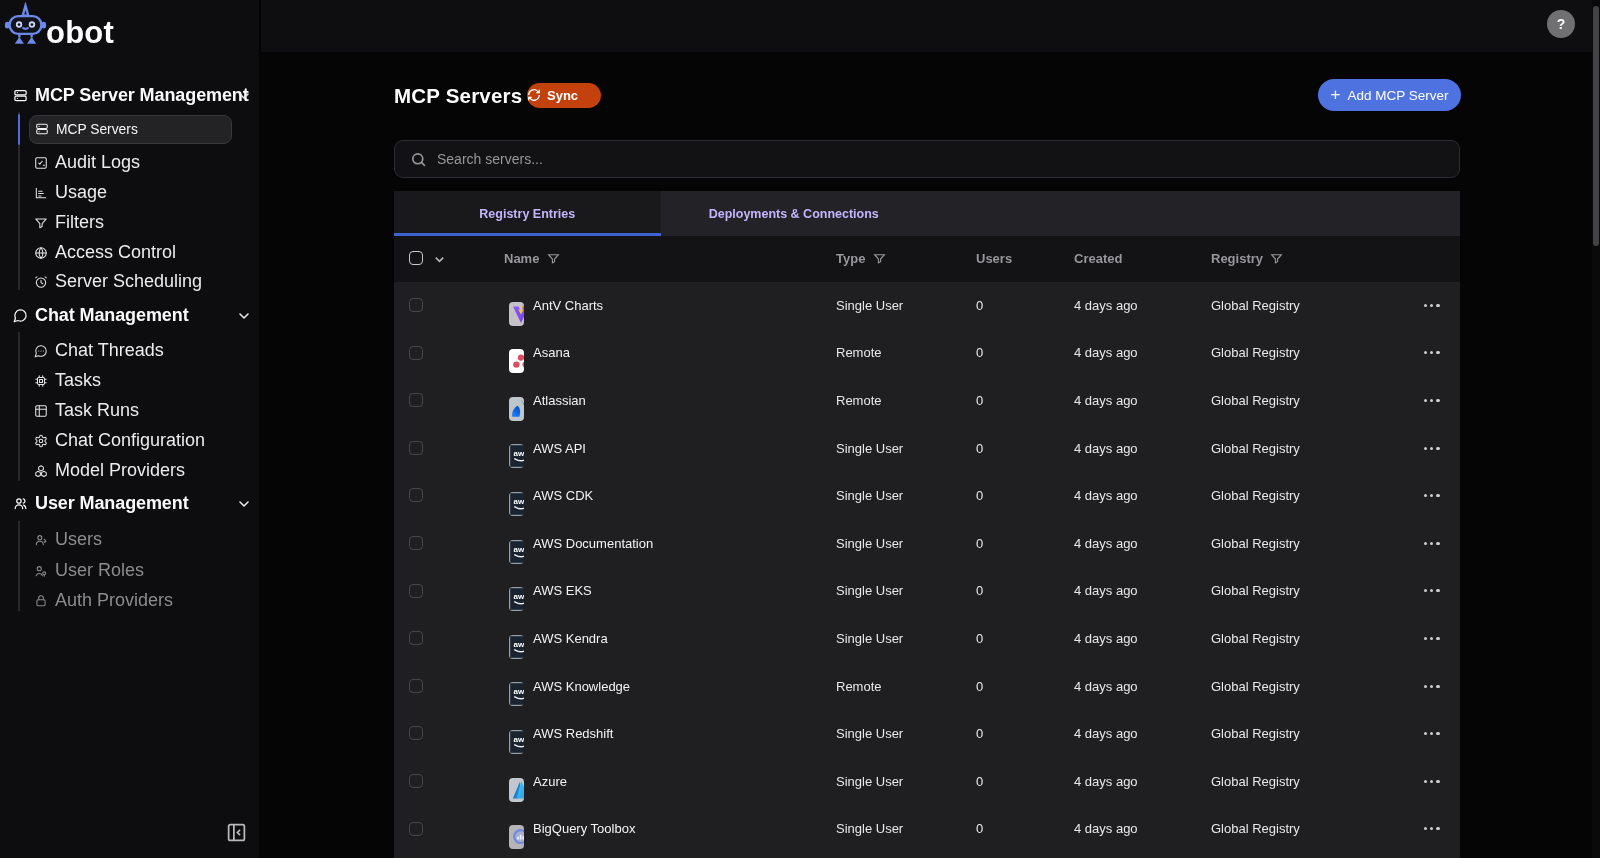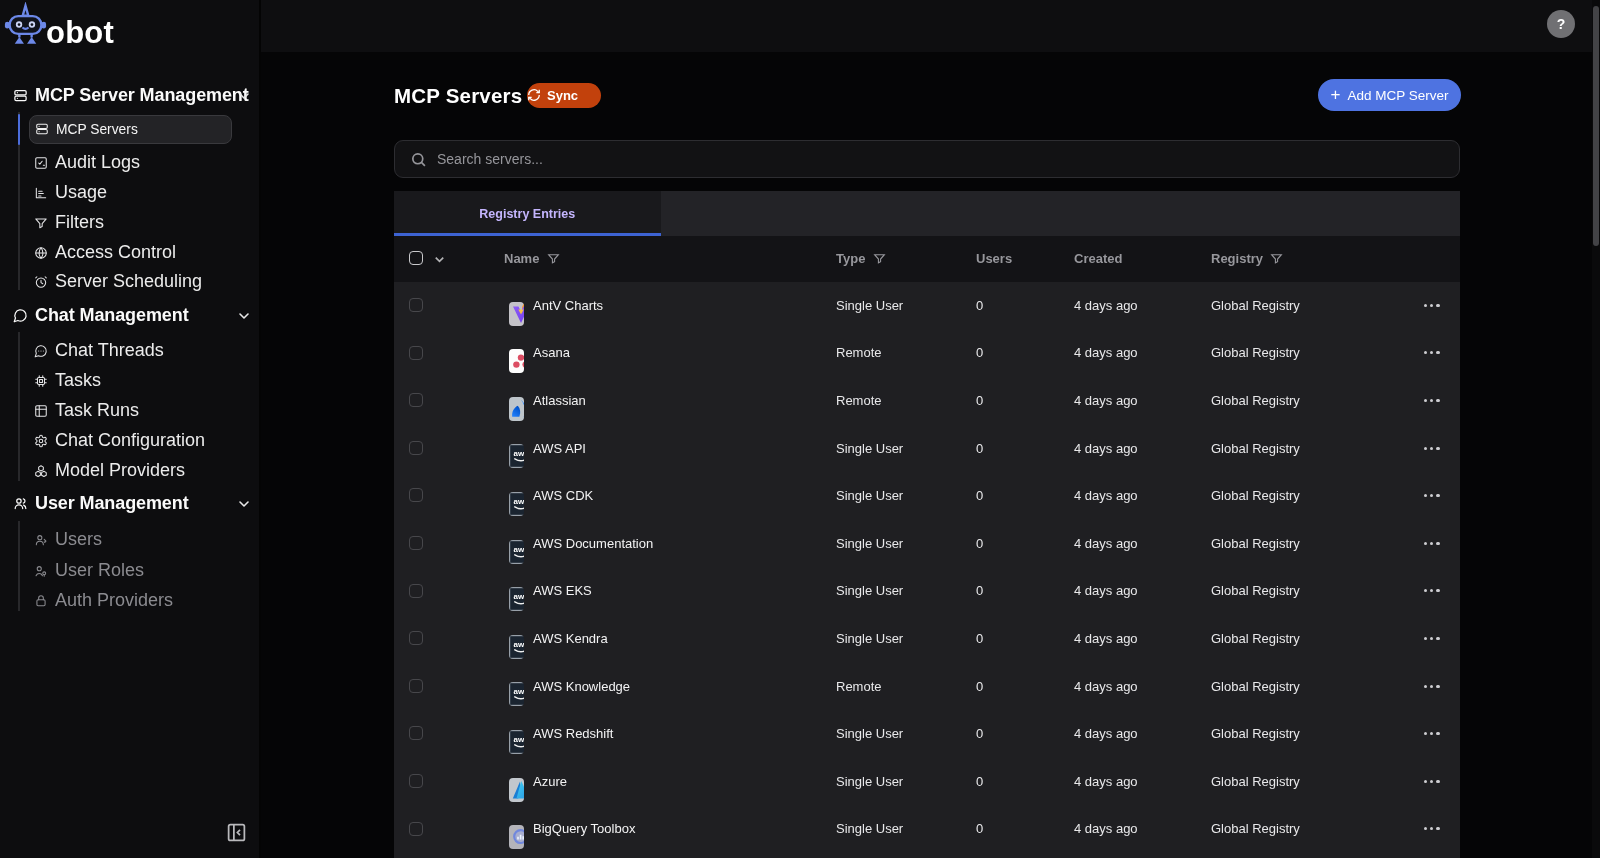--- a/index.html
+++ b/index.html
@@ -208,20 +208,21 @@
 <div id="search" class="abs">
   <svg width="17" height="17" viewBox="0 0 24 24" fill="none" stroke="#96969b" stroke-width="2.4">
       <circle cx="11" cy="11" r="7"></circle>
       <path d="M21 21l-4.5-4.5"></path>
     </svg>
   <span class="ph">Search servers...</span>
 </div>
 
 <div id="tabs" class="abs">
   <div class="tab" id="tab1">Registry Entries</div>
+  <div class="tab" id="tab2">Deployments &amp; Connections</div>
   <div id="underline"></div>
 </div>
 
 <div id="thead" class="abs">
   <span class="cb" style="top:15px; border-color:#c9c9cc;"></span>
   <svg class="abs" style="left:38px;top:16px;" width="15" height="15" viewBox="0 0 24 24" fill="none" stroke="#b4b4b6" stroke-width="2.6">
       <path d="M6 9l6 6 6-6"></path>
     </svg>
   <div class="hcell" style="left:110px;">Name&nbsp;&nbsp;<svg width="13" height="13" viewBox="0 0 24 24" fill="none" stroke="#97979c" stroke-width="2">
         <path d="M3 5h18l-7 8v5l-4 2v-7z"></path>

